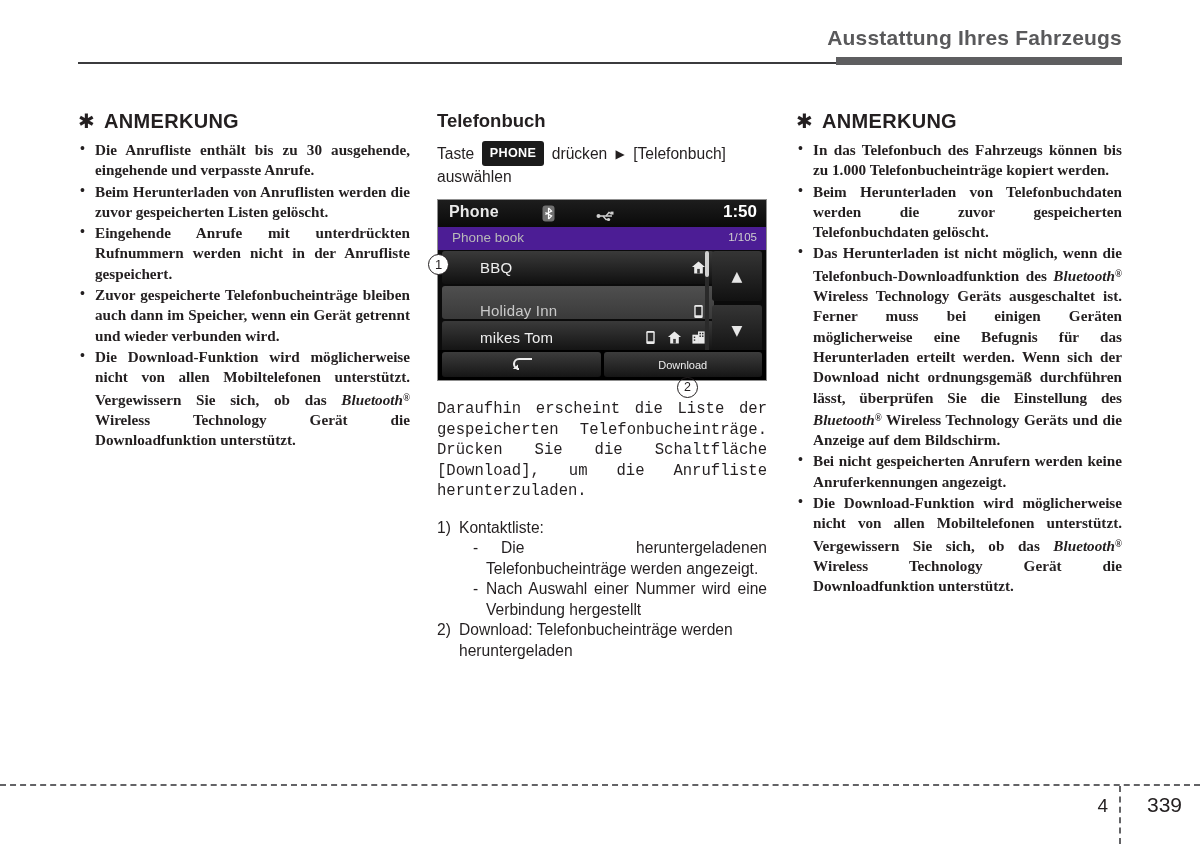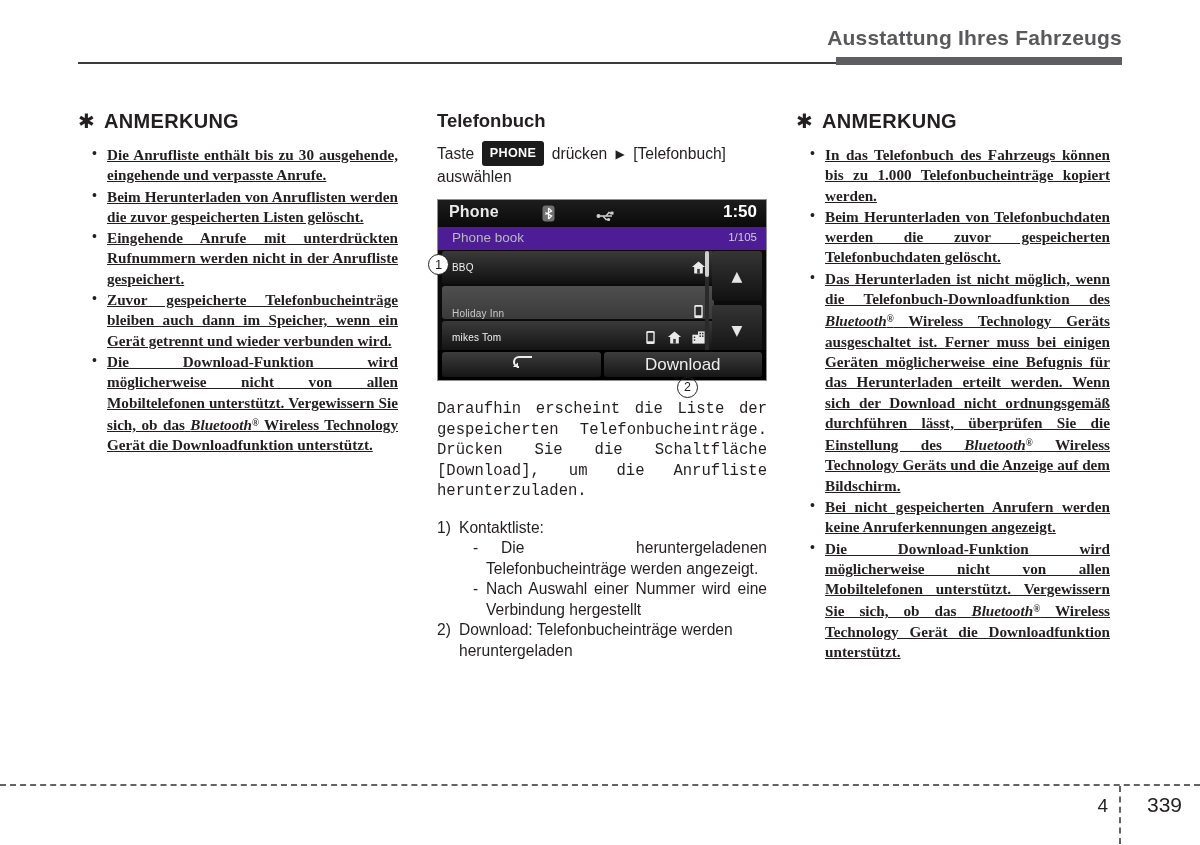--- a/index.html
+++ b/index.html
@@ -78,23 +78,22 @@
     gap: 9px;
     letter-spacing: 0.3px;
   }
   .asterisk-icon {
     font-size: 20px;
     line-height: 1;
     font-family: "DejaVu Sans", sans-serif;
   }
   ul.note-list {
     list-style: none;
-    margin: 12px;
+    margin: 0;
     padding: 0;
-    text-decoration: underline;
   }
   ul.note-list > li {
     position: relative;
     padding-left: 17px;
     margin-bottom: 1px;
     font-family: "Liberation Serif", serif;
     font-weight: 700;
     font-size: 15.2px;
     line-height: 20.3px;
     text-align: justify;
@@ -290,23 +289,24 @@
     border-radius: 3px;
     display: flex;
     align-items: center;
     padding: 0 8px 0 10px;
   }
   .dev-row.r1 { background: linear-gradient(180deg,#3a3a3a 0%, #101010 100%); }
   .dev-row.r2 { background: linear-gradient(180deg,#4f4f4f 0%, #3a3a3a 100%); align-items: flex-end; }
   .dev-row.r3 { background: linear-gradient(180deg,#3a3a3a 0%, #0f0f0f 100%); }
   .dev-row-label {
     color: #efefef;
-    font-size: 10px;
+    font-size: 15px;
     flex: 1;
     letter-spacing: 0.2px;
+    margin-left: 28px;
   }
   .dev-row.r2 .dev-row-label { color: #c9c9c9; }
   .row-icons {
     display: flex;
     align-items: center;
     gap: 9px;
   }
   .ic { width: 15px; height: 15px; color: #e8e8e8; display: block; }
   .dev-scroll {
     position: absolute;
@@ -349,21 +349,21 @@
     background: #000000;
   }
   .dev-btn {
     flex: 1;
     background: linear-gradient(180deg,#3c3c3c 0%, #161616 100%);
     border-radius: 3px;
     display: flex;
     align-items: center;
     justify-content: center;
     color: #ededed;
-    font-size: 17px;
+    font-size: 11px;
   }
   .callout {
     position: absolute;
     width: 21px; height: 21px;
     border-radius: 50%;
     background: #ffffff;
     border: 1.5px solid #231f20;
     color: #231f20;
     font-family: "Liberation Sans", sans-serif;
     font-size: 13px;

